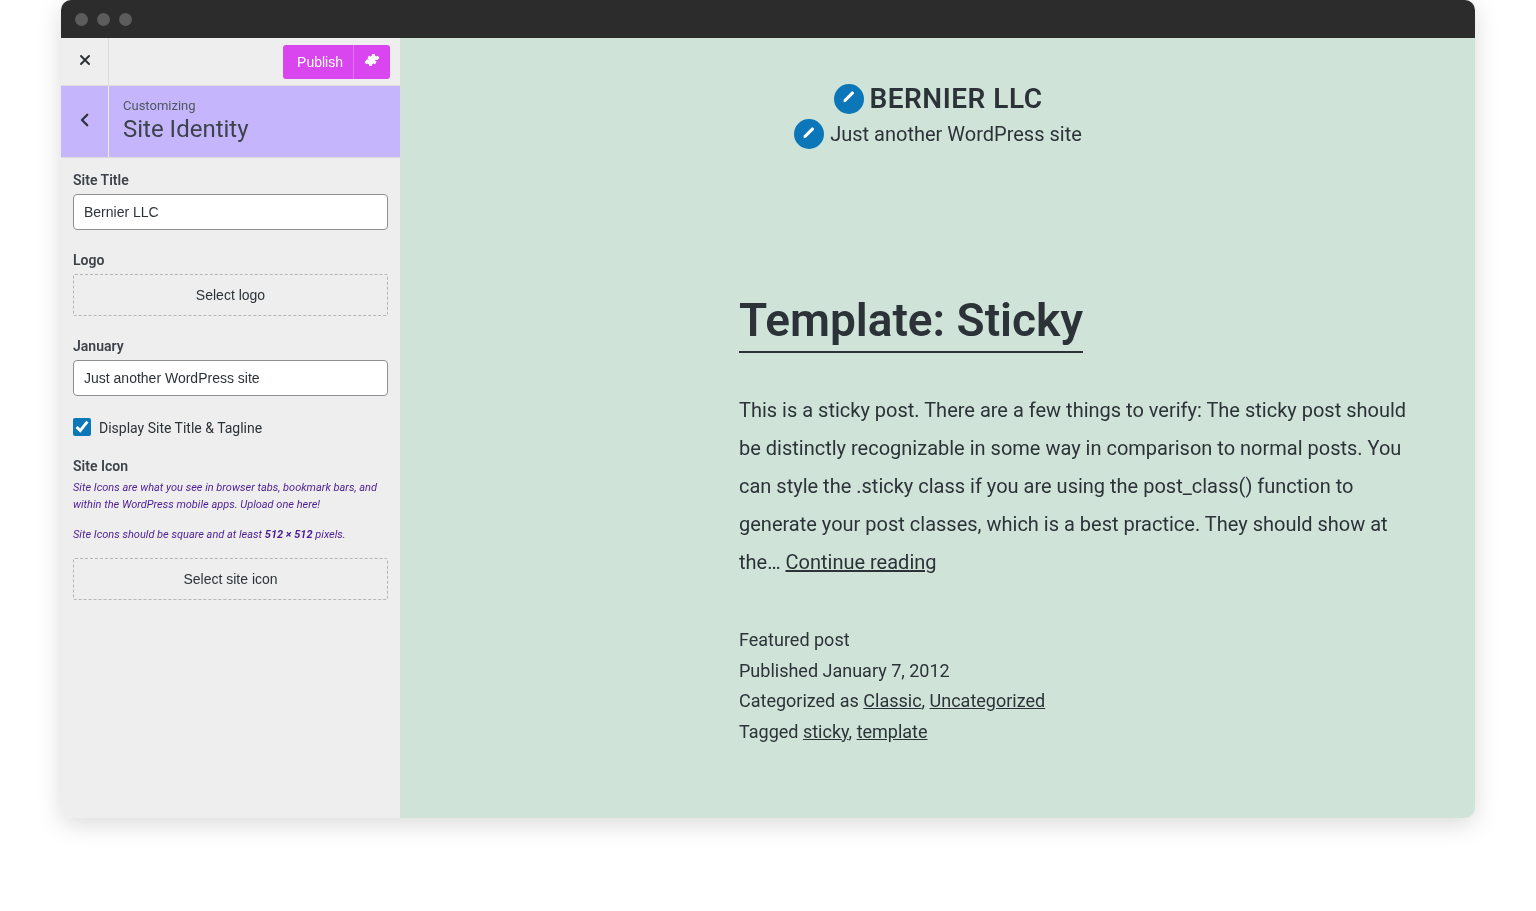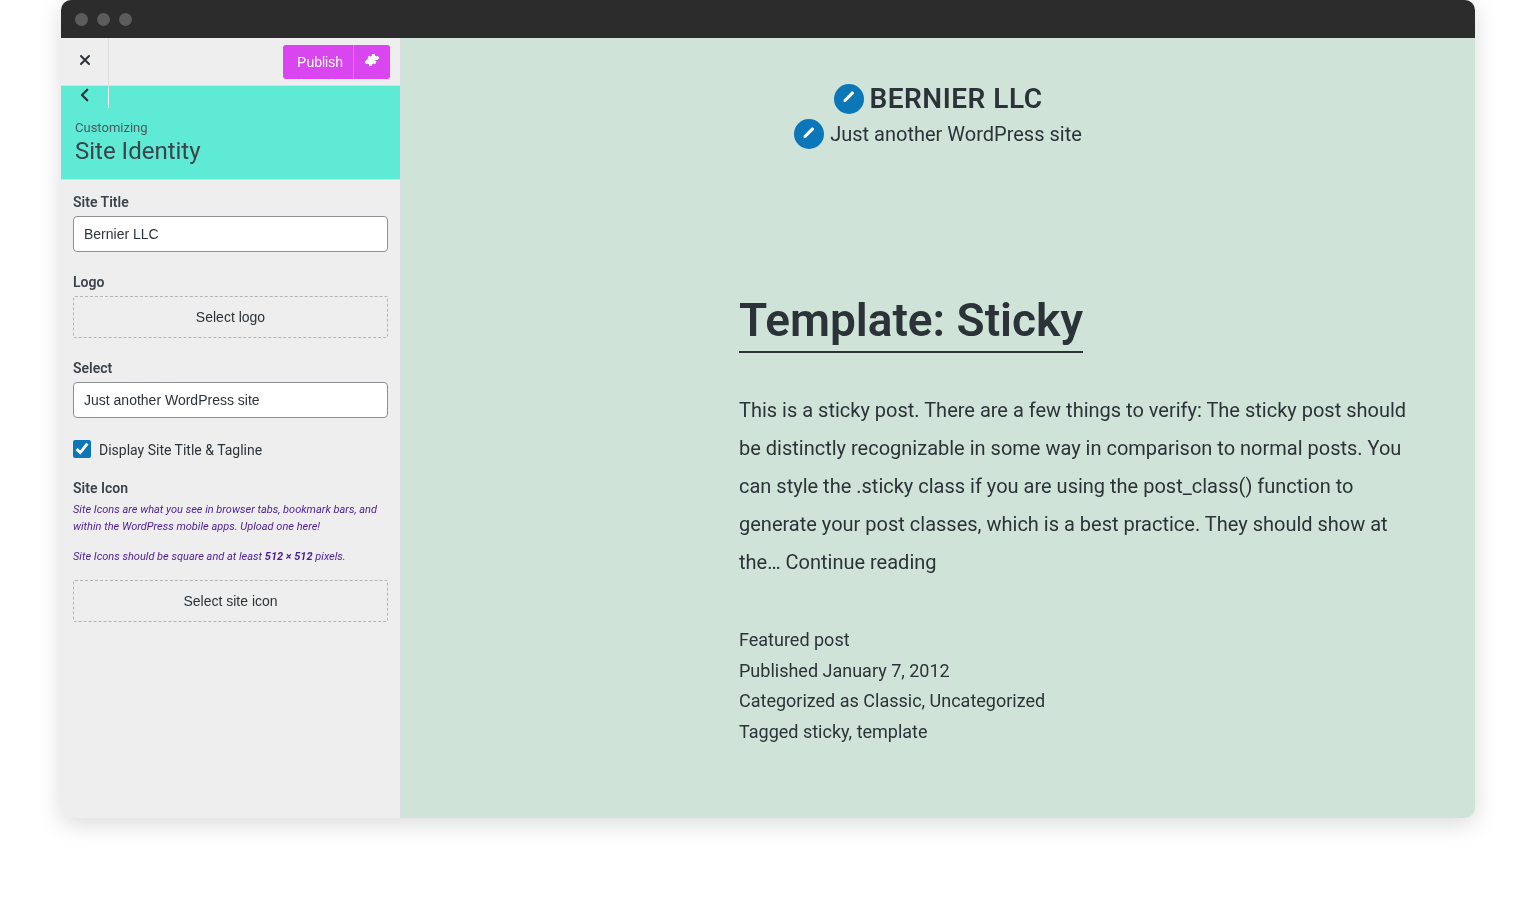--- a/index.html
+++ b/index.html
@@ -67,23 +67,22 @@
     font-size: 14px;
     cursor: pointer;
     gap: 10px;
   }
   .publish-btn .sep { width: 1px; height: 34px; background: rgba(255,255,255,0.25); }
   .publish-btn svg { width: 16px; height: 16px; fill: #fff; }
 
   .section-header {
     display: flex;
     align-items: stretch;
-    background: #5eead4;
+    background: #c4b5fd;
     border-bottom: 1px solid #dcdcde;
-    flex-direction: column;
   }
   .back-cell {
     width: 48px;
     display: flex; align-items: center; justify-content: center;
     border-right: 1px solid #eeeeee;
     cursor: pointer;
   }
   .back-cell svg { width: 18px; height: 18px; }
   .section-titles { padding: 12px 14px 14px 14px; }
   .customizing-label { font-size: 13px; color: #50575e; }
@@ -141,23 +140,23 @@
   .site-title { font-size: 28px; font-weight: 600; color: #2c3338; letter-spacing: .5px; }
   .site-tagline { font-size: 20px; color: #2c3338; }
 
   .post { max-width: 720px; margin: 16px auto 0 290px; text-align: left; }
   .post-title {
     font-size: 46px; font-weight: 600; color: #2c3338;
     border-bottom: 2px solid #2c3338; display: inline-block; padding-bottom: 4px;
     margin-bottom: 38px;
   }
   .post-body { font-size: 20px; line-height: 1.9; color: #2c3338; }
-  .post-body .cr { cursor: pointer; }
+  .post-body .cr { text-decoration: underline; cursor: pointer; }
   .meta { margin-top: 44px; font-size: 18px; line-height: 1.7; color: #2c3338; }
-  .meta .u { cursor: pointer; }
+  .meta .u { text-decoration: underline; cursor: pointer; }
 </style>
 </head>
 <body>
 
 <div class="window">
   <div class="titlebar">
     <span class="traffic-dot"></span>
     <span class="traffic-dot"></span>
     <span class="traffic-dot"></span>
   </div>
@@ -206,21 +205,21 @@
           <div class="ctrl-label">Site Title</div>
           <input class="text-input" type="text" value="Bernier LLC" style="">
         </div>
 
         <div class="block">
           <div class="ctrl-label">Logo</div>
           <button class="dashed-btn">Select logo</button>
         </div>
 
         <div class="block">
-          <div class="ctrl-label">Select</div>
+          <div class="ctrl-label">January</div>
           <input class="text-input" type="text" value="Just another WordPress site" style="">
         </div>
 
         <div class="check-row">
           <input type="checkbox" id="chk1" checked="" style="">
           <label for="chk1">Display Site Title &amp; Tagline</label>
         </div>
 
         <div class="block">
           <div class="ctrl-label">Site Icon</div>

